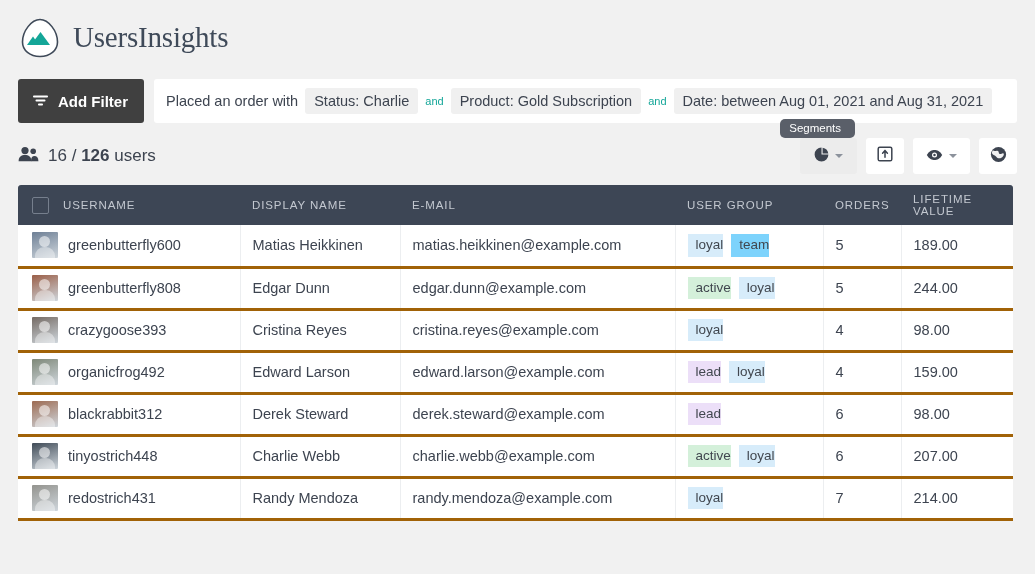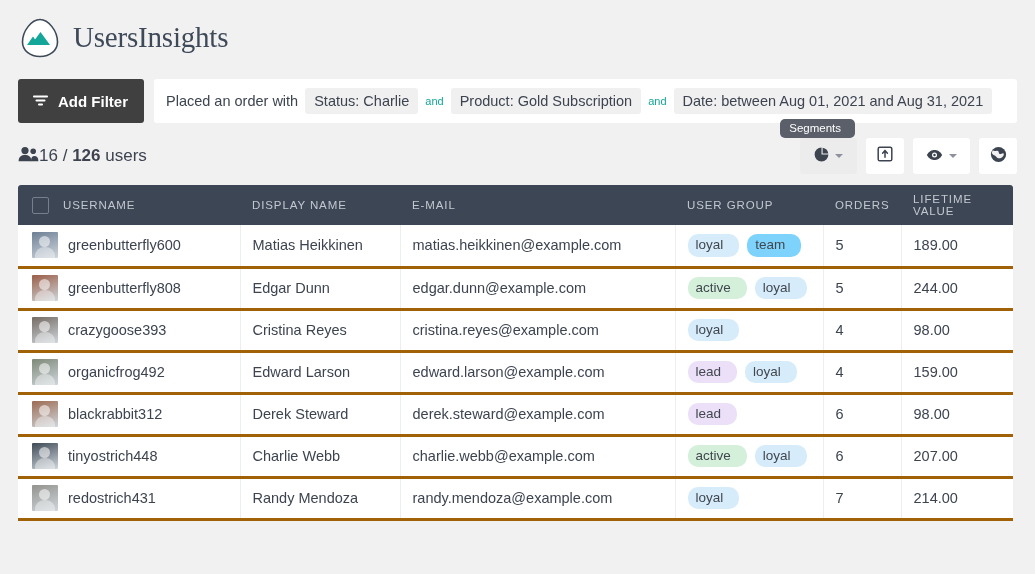--- a/index.html
+++ b/index.html
@@ -94,20 +94,21 @@
   .meta-row {
     height: 58px;
     margin: 0 18px;
     display: flex;
     align-items: center;
     position: relative;
   }
   .count-wrap {
     display: flex;
     align-items: center;
+    gap: 9px;
   }
   .count-text {
     font-size: 17px;
     color: #3d4450;
   }
   .count-text b { font-weight: bold; }
 
   .toolbar {
     position: absolute;
     right: 0;
@@ -207,22 +208,22 @@
     overflow: hidden;
     position: relative;
   }
   .avatar i {
     position: absolute;
     display: block;
   }
   .tags { display: flex; gap: 8px; align-items: center; }
   .tag {
     font-size: 13.5px;
-    padding: 3px 16px 4px 8px;
-    border-radius: 10px;
+    padding: 3px 0 4px 8px;
+    border-radius: 0;
     color: #41474f;
     line-height: 1.15;
   }
   .tag-loyal  { background: #d7ecfa; }
   .tag-team   { background: #7dd3fc; }
   .tag-active { background: #d4f0da; }
   .tag-lead   { background: #ecdff8; }
 
   
   col.c-user   { width: 222px; }

